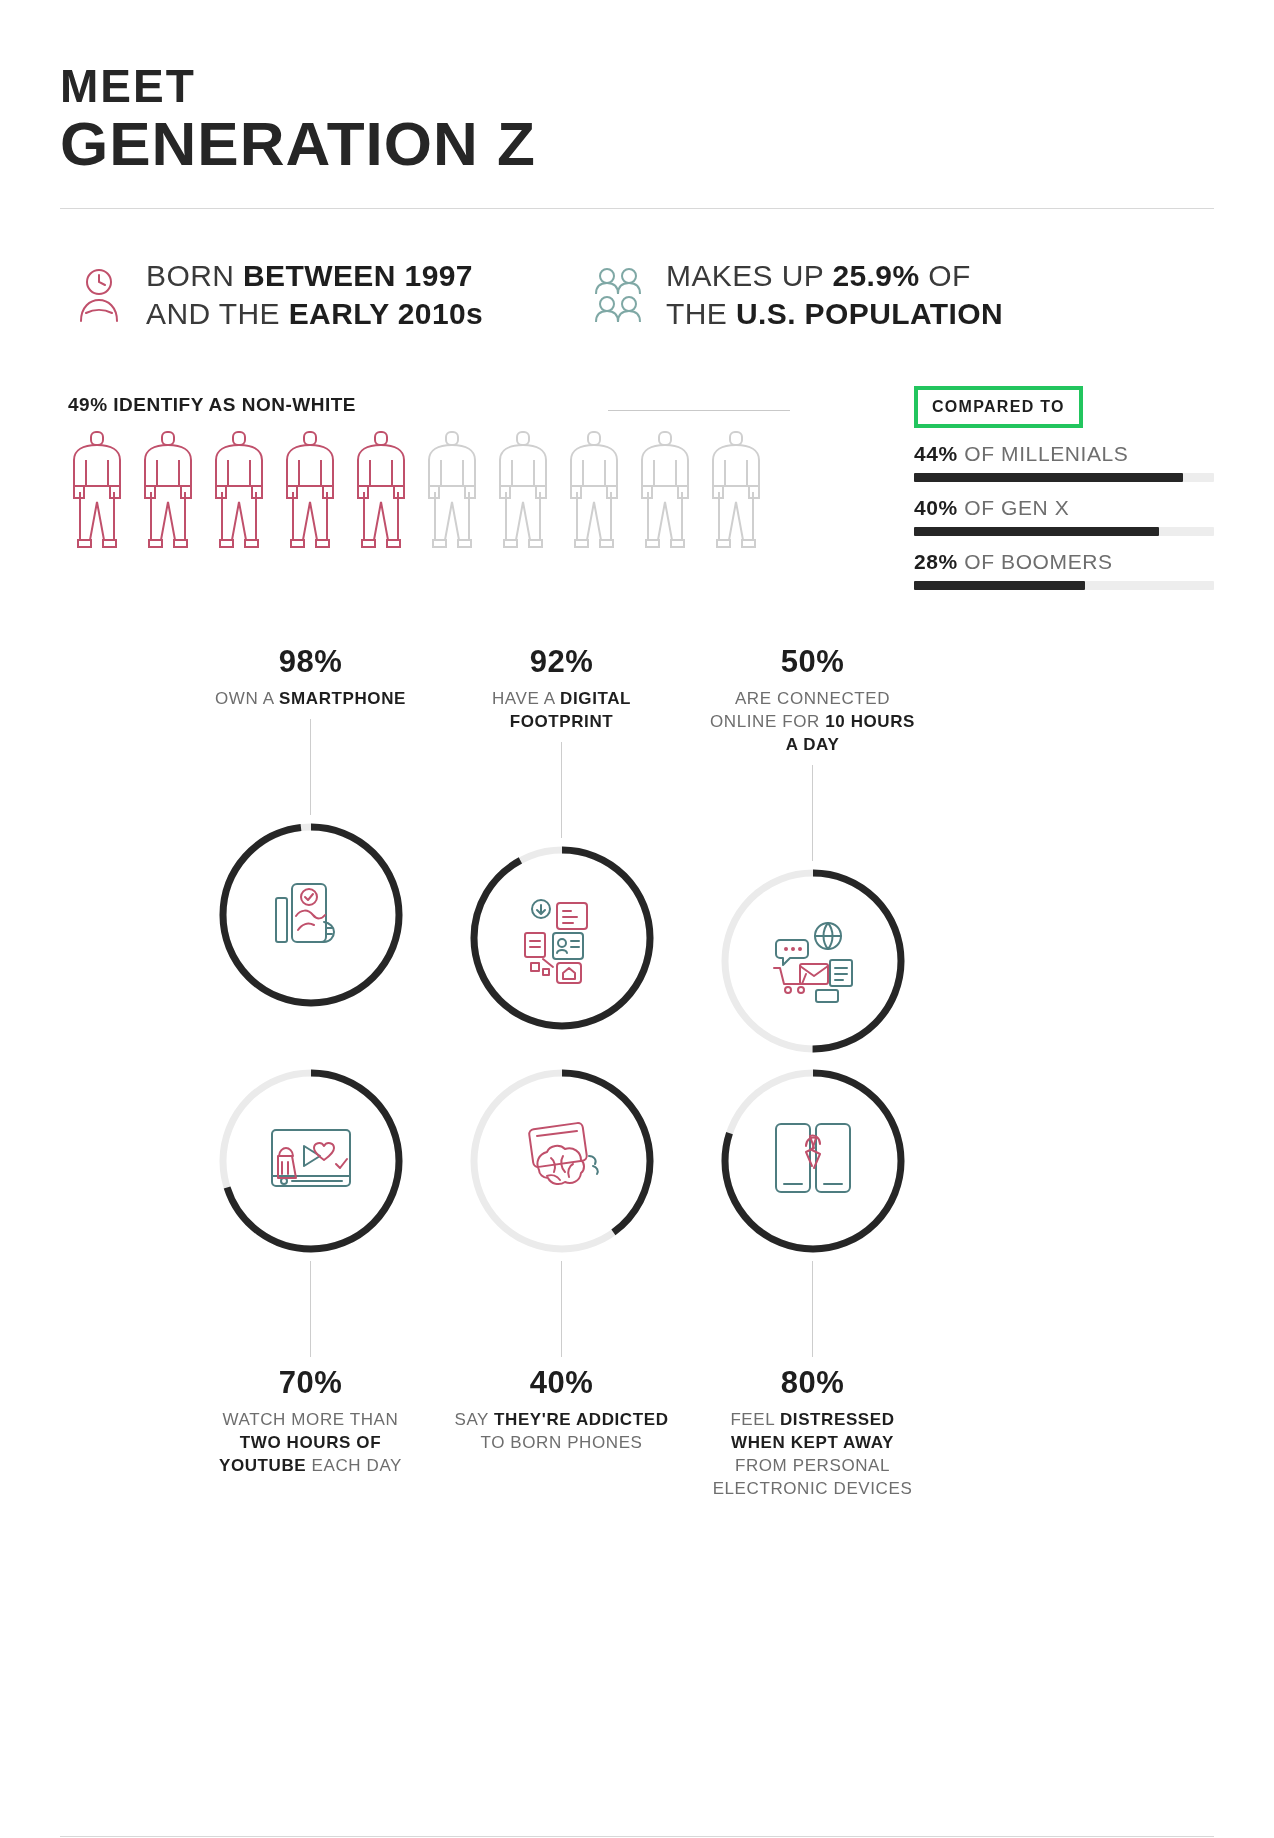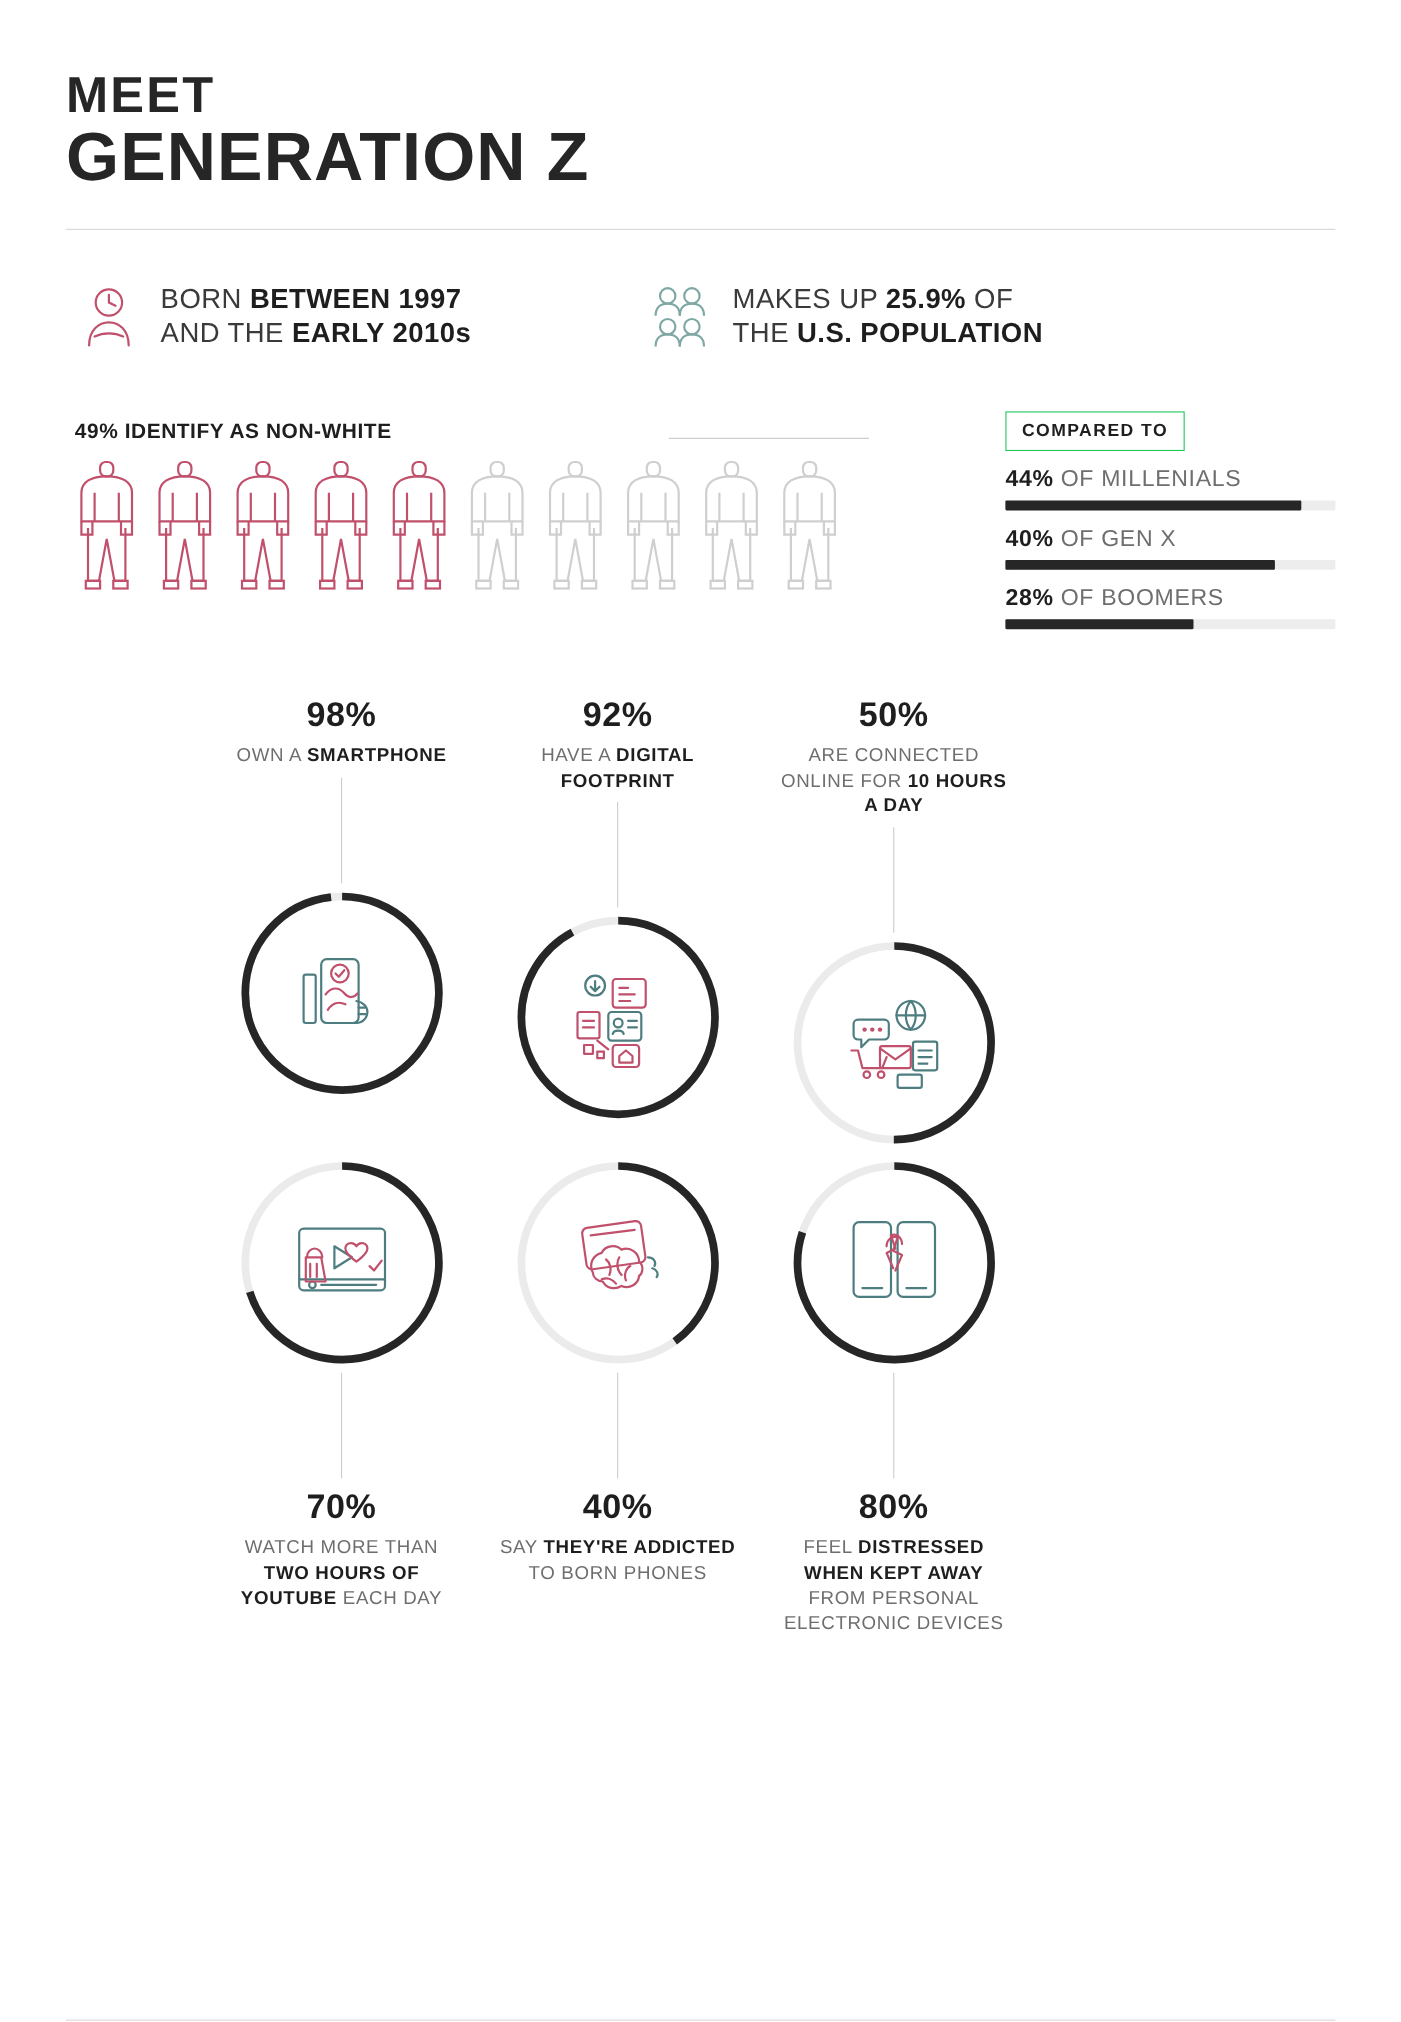--- a/index.html
+++ b/index.html
@@ -24,38 +24,38 @@
     color: #262626; line-height: 1.05; margin-top: 2px;
   }
   .rule-top { height: 1px; background: #d8d8d8; margin-top: 32px; }
   .rule-bottom { position: absolute; left: 60px; right: 60px; bottom: 26px; height: 1px; background: #d8d8d8; }
 
   
   .facts { display: flex; margin-top: 48px; padding-left: 10px; }
   .fact { display: flex; align-items: center; gap: 18px; }
   .fact.one { width: 520px; }
   .fact-icon { width: 58px; flex: 0 0 58px; display: flex; align-items: center; justify-content: center; }
-  .fact-text { font-size: 25px; line-height: 1.25; color: #3a3a3a; letter-spacing: .4px; }
+  .fact-text { font-size: 30px; line-height: 1.25; color: #3a3a3a; letter-spacing: .4px; }
   .fact-text b { color: #1e1e1e; font-weight: 700; }
 
   
   .nonwhite { margin-top: 62px; position: relative; height: 220px; }
   .nw-head {
     font-size: 19px; font-weight: 700; letter-spacing: .5px; color: #1e1e1e;
     display: inline-block; padding-left: 8px;
   }
   .nw-connector {
     position: absolute; left: 548px; top: 16px; width: 182px; height: 1px; background: #c9c9c9;
   }
   .people { display: flex; gap: 9px; margin-top: 14px; padding-left: 6px; }
   .person { width: 62px; height: 120px; }
 
   .compare { position: absolute; right: 0; top: -8px; width: 300px; }
   .compare-badge {
-    border: 1px solid #22c55e; padding: 8px 14px; display: inline-block;
+    border: 4px solid #22c55e; padding: 8px 14px; display: inline-block;
     font-size: 16px; font-weight: 700; letter-spacing: 1.3px; color: #1e1e1e;
   }
   .cmp-row { margin-top: 14px; }
   .cmp-label { font-size: 21px; color: #6e6e6e; letter-spacing: .6px; }
   .cmp-label b { color: #1e1e1e; font-weight: 700; }
   .cmp-track { margin-top: 7px; height: 9px; background: #ededed; position: relative; border-radius: 1px; }
   .cmp-fill { position: absolute; left: 0; top: 0; bottom: 0; background: #262626; border-radius: 1px; }
 
   
   .stats-grid { margin-top: 30px; }

